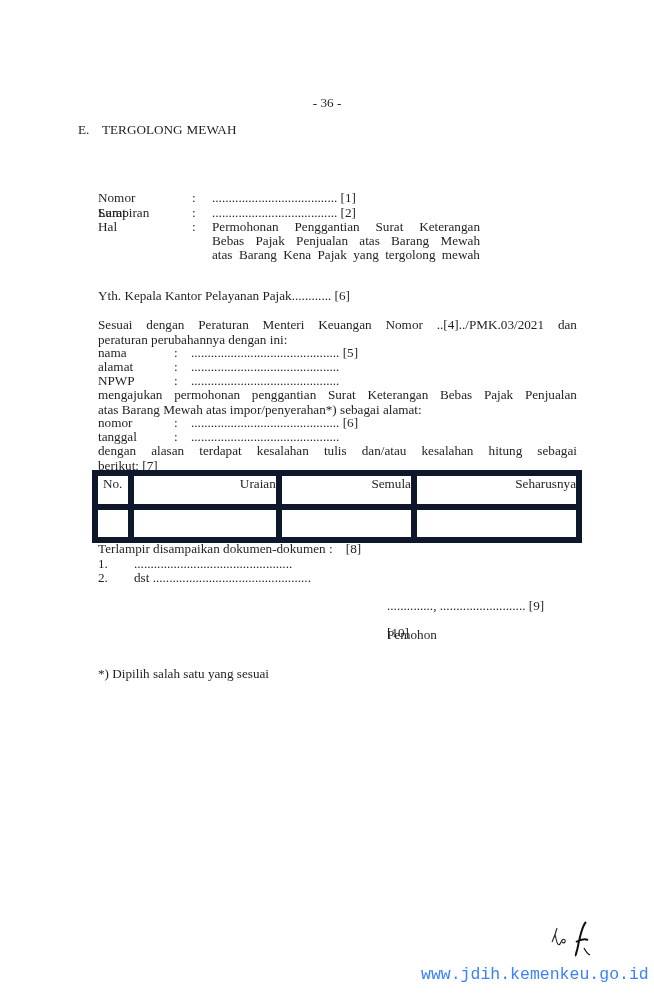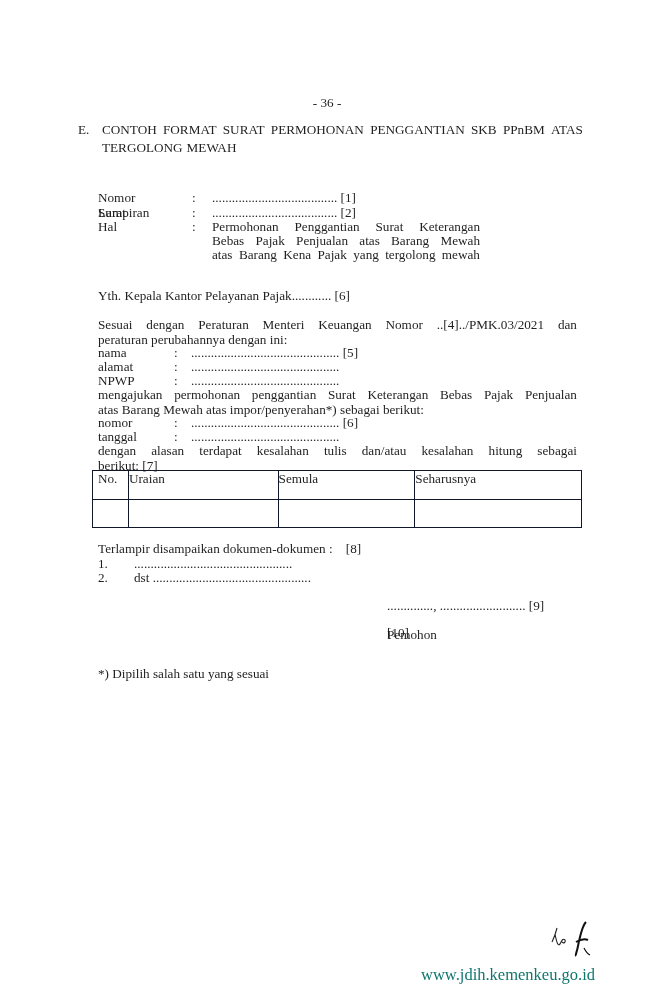--- a/index.html
+++ b/index.html
@@ -71,58 +71,48 @@
     table.koreksi {
       position: absolute;
       left: 92px; top: 470px;
       width: 490px;
       border-collapse: collapse;
       font-family: "Liberation Serif", "DejaVu Serif", serif;
       font-size: 13.2px;
       color: #1f1f1f;
     }
     table.koreksi th, table.koreksi td {
-      border: 1px solid #0f172a;
+      border: 6px solid #0f172a;
       padding: 0;
       font-weight: normal;
       vertical-align: top;
     }
-    table.koreksi th { height: 27px; text-align: left; line-height: 14px; padding-top: 1px; }
+    table.koreksi th { height: 27px; text-align: right; line-height: 14px; padding-top: 1px; }
     table.koreksi th.col-no { text-align: left; padding-left: 5px; }
     table.koreksi td { height: 27px; }
 
     .url {
       left: 421px; top: 965px;
-      font-family: Liberation Serif, serif;
+      font-family: Liberation Mono, monospace;
       font-size: 16.5px;
-      color: #0f766e;
+      color: #3b82f6;
       text-align: center;
     }
     .signature {
       left: 548px; top: 918px; width: 50px; height: 40px;
     }
   </style>
 </head>
 <body>
 
 <div class="abs serif page-number">- 36 -</div>
 
 <div class="abs serif heading">
   <span class="letter">E.</span>
   <div class="lines">
-    <div class="line">
-      <span>CONTOH</span>
-        <span>FORMAT</span>
-        <span>SURAT</span>
-        <span>PERMOHONAN</span>
-        <span>PENGGANTIAN</span>
-        <span>SKB</span>
-        <span>PPnBM</span>
-        <span>ATAS</span>
-    </div>
     <div class="line last">
       <span>TERGOLONG</span>
         <span>MEWAH</span>
     </div>
   </div>
 </div>
 
 <div class="serif meta-row" style="top:191px;">
   <span class="meta-label">Nomor Surat</span>
   <span class="meta-colon">:</span>
@@ -201,21 +191,21 @@
   <div class="just-line">
       <span>mengajukan</span>
       <span>permohonan</span>
       <span>penggantian</span>
       <span>Surat</span>
       <span>Keterangan</span>
       <span>Bebas</span>
       <span>Pajak</span>
       <span>Penjualan</span>
     </div>
-  <div>atas Barang Mewah atas impor/penyerahan*) sebagai berikut:</div>
+  <div>atas Barang Mewah atas impor/penyerahan*) sebagai alamat:</div>
 </div>
 
 <div class="serif field-row" style="top:416px;">
   <span class="field-label">nomor</span>
   <span class="field-colon">:</span>
   <span class="field-value">............................................. [6]</span>
 </div>
 <div class="serif field-row" style="top:430px;">
   <span class="field-label">tanggal</span>
   <span class="field-colon">:</span>

